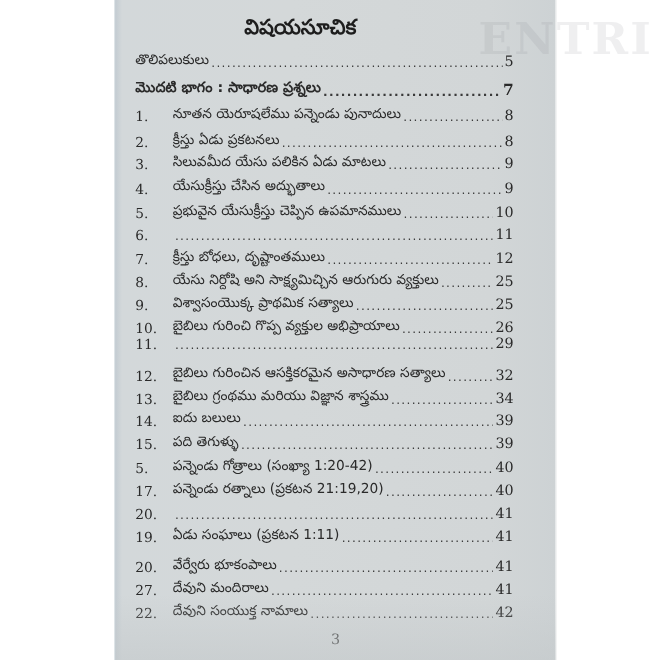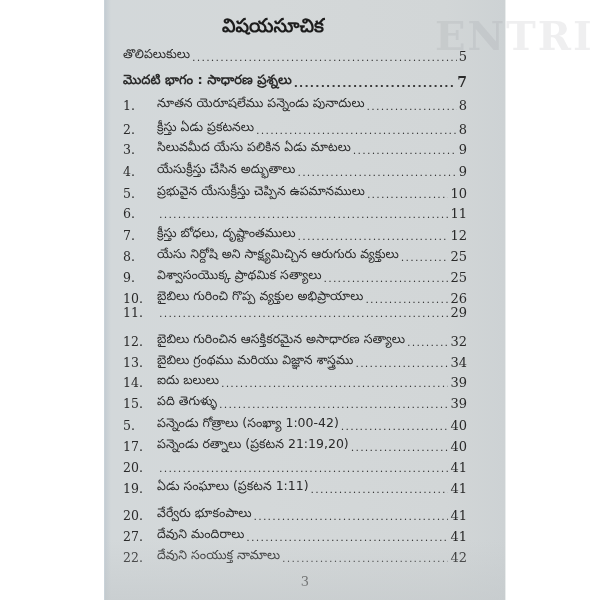--- a/index.html
+++ b/index.html
@@ -153,21 +153,21 @@
       <span class="pg">39</span>
     </div>
   <div class="row" style="top:393px">
       <span class="num">15.</span>
       <span class="label">పది తెగుళ్ళు</span>
       <span class="dots"></span>
       <span class="pg">39</span>
     </div>
   <div class="row" style="top:415px">
       <span class="num">5.</span>
-      <span class="label">పన్నెండు గోత్రాలు (సంఖ్యా 1:00-42)</span>
+      <span class="label">పన్నెండు గోత్రాలు (సంఖ్యా 1:20-42)</span>
       <span class="dots"></span>
       <span class="pg">40</span>
     </div>
   <div class="row" style="top:436px">
       <span class="num">17.</span>
       <span class="label">పన్నెండు రత్నాలు (ప్రకటన 21:19,20)</span>
       <span class="dots"></span>
       <span class="pg">40</span>
     </div>
   <div class="row" style="top:457px">

